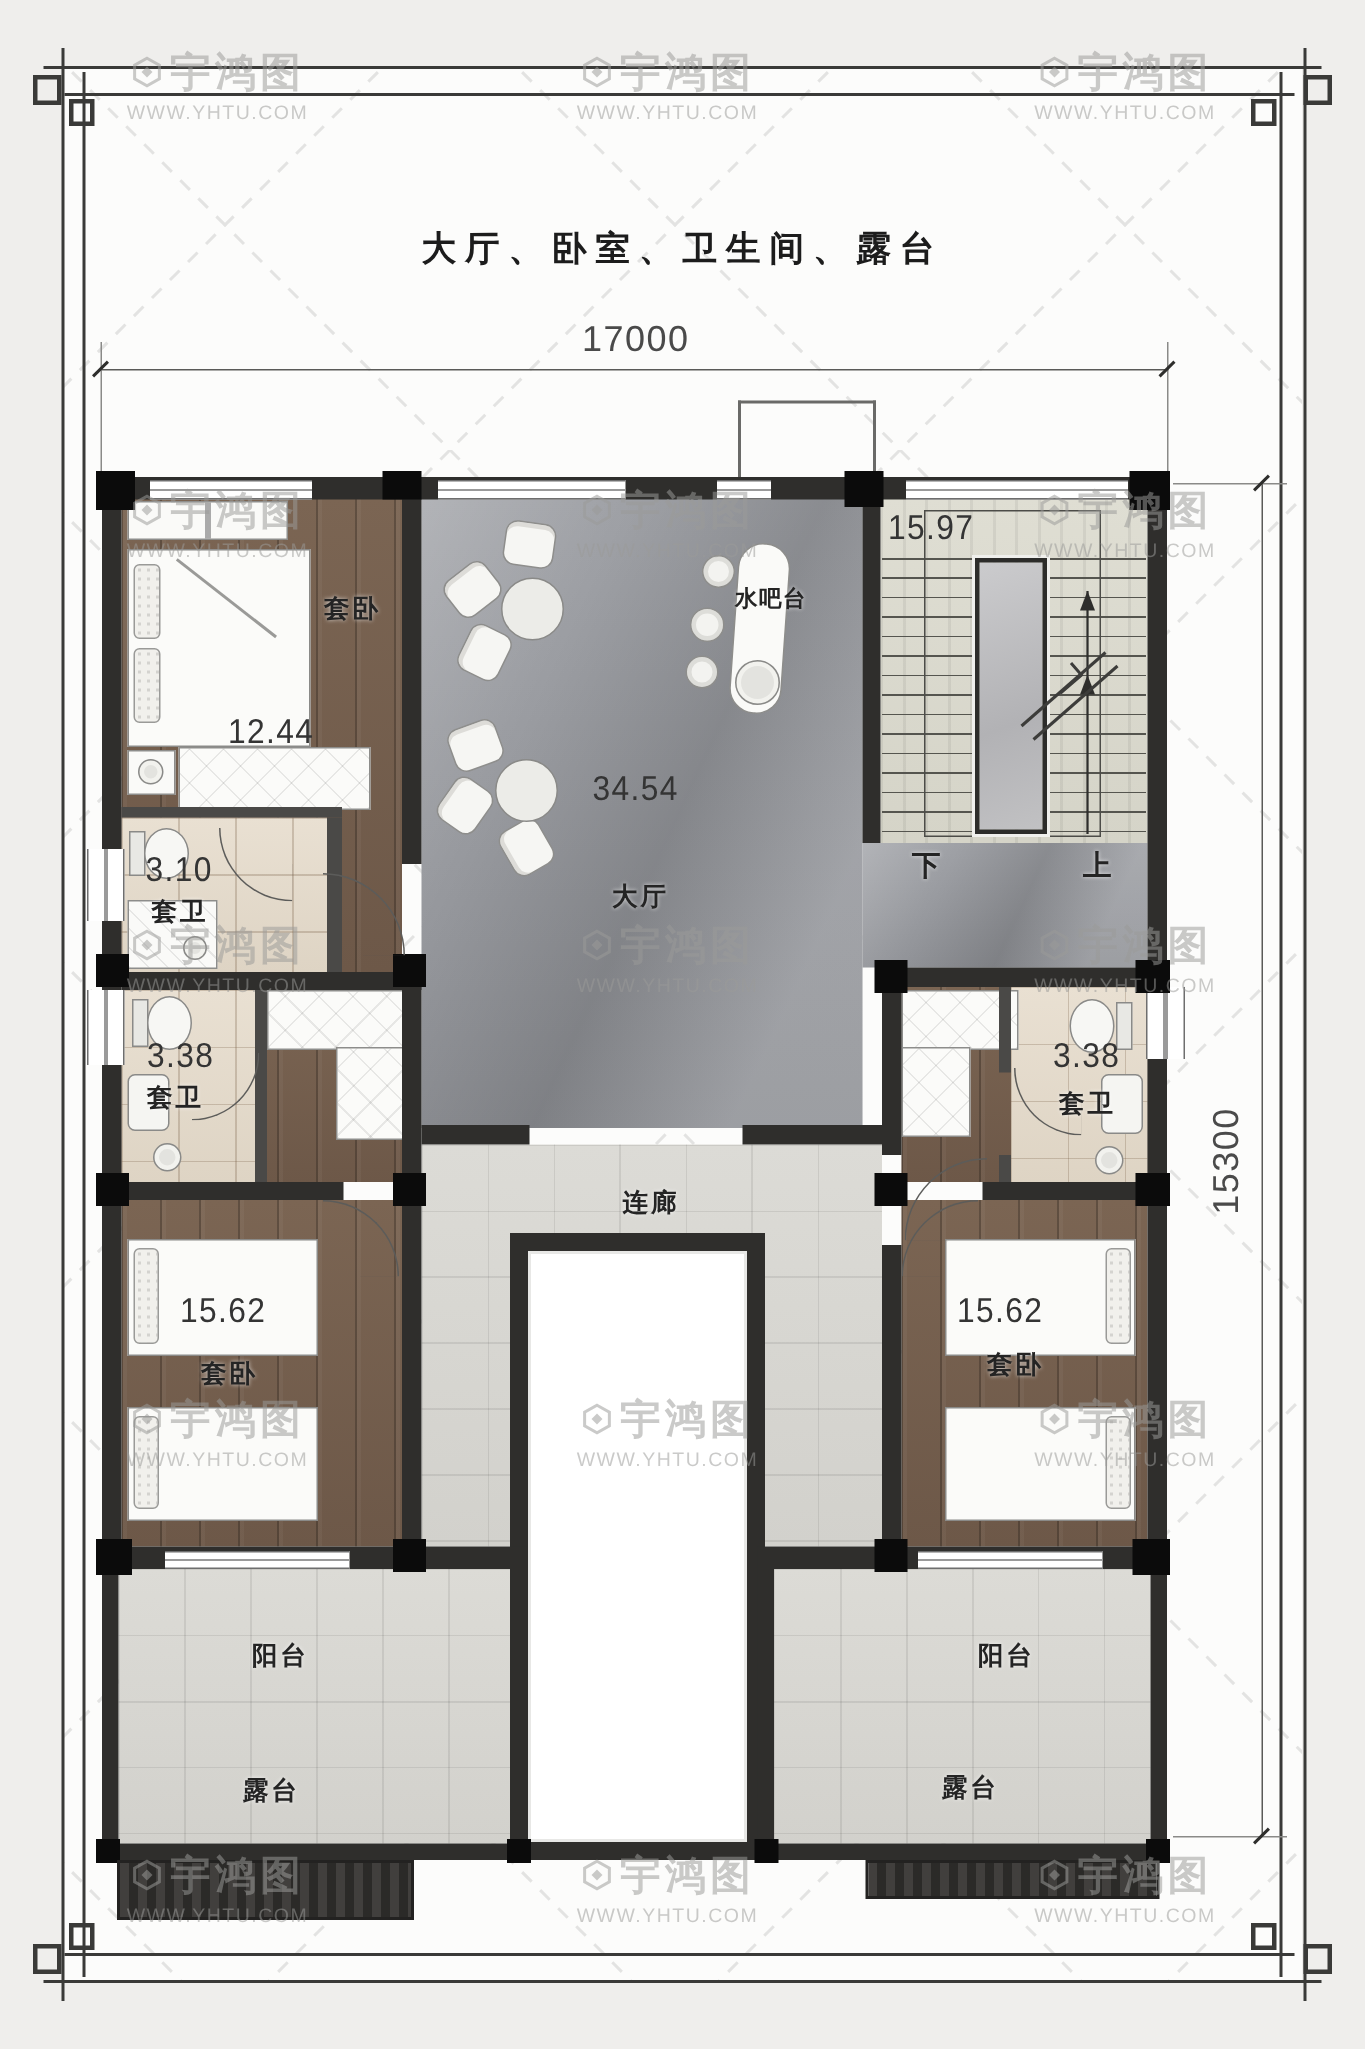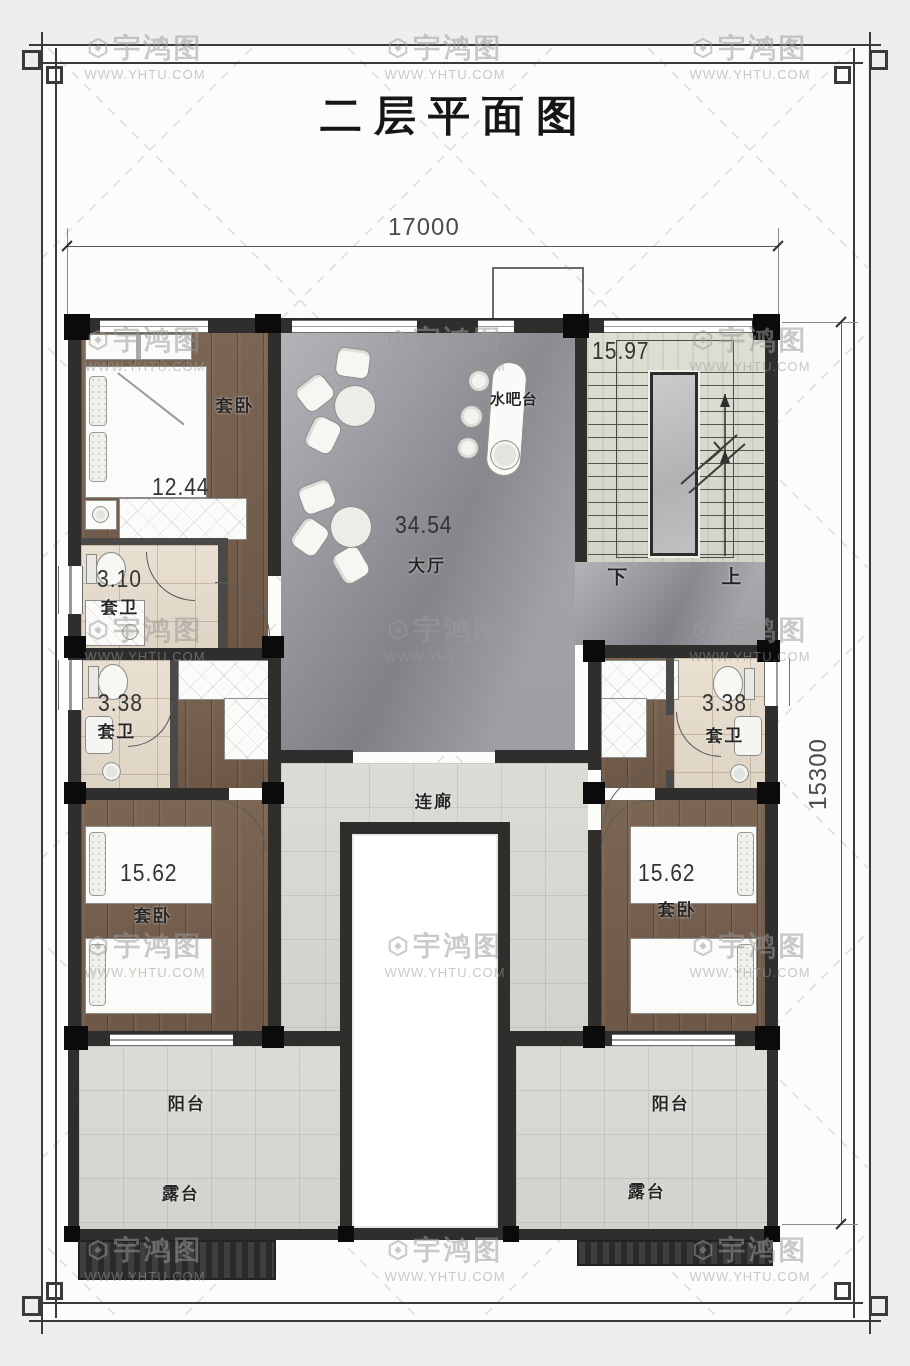--- a/index.html
+++ b/index.html
@@ -114,21 +114,21 @@
   <div class="fr" style="left:43px;top:1302px;width:820px;height:2px;"></div>
   <div class="fsq" style="left:22px;top:50px;"></div>
   <div class="fsq" style="left:46px;top:66px;width:11px;height:12px;"></div>
   <div class="fsq" style="left:869px;top:50px;"></div>
   <div class="fsq" style="left:834px;top:66px;width:11px;height:12px;"></div>
   <div class="fsq" style="left:22px;top:1296px;"></div>
   <div class="fsq" style="left:46px;top:1282px;width:11px;height:12px;"></div>
   <div class="fsq" style="left:869px;top:1296px;"></div>
   <div class="fsq" style="left:834px;top:1282px;width:11px;height:12px;"></div>
 
-  <div class="title">二层平面图</div>
+  <div class="subtitle">大厅、卧室、卫生间、露台</div>
 
   <div class="dimline" style="left:67px;top:246px;width:712px;height:1px;"></div>
   <div class="extline" style="left:67px;top:228px;width:1px;height:90px;"></div>
   <div class="extline" style="left:778px;top:228px;width:1px;height:90px;"></div>
   <div class="dimtick" style="left:60px;top:245px;"></div>
   <div class="dimtick" style="left:771px;top:245px;"></div>
   <div class="lbl dimnum" style="left:388px;top:213px;">17000</div>
 
   <div class="dimline" style="left:841px;top:322px;width:1px;height:902px;"></div>
   <div class="extline" style="left:782px;top:322px;width:76px;height:1px;"></div>
@@ -297,21 +297,21 @@
 
   <div class="lbl rm" style="left:216px;top:394px;">套卧</div>
   <div class="lbl num" style="left:152px;top:474px;">12.44</div>
   <div class="lbl num" style="left:97px;top:566px;">3.10</div>
   <div class="lbl rm" style="left:101px;top:596px;">套卫</div>
   <div class="lbl num" style="left:98px;top:690px;">3.38</div>
   <div class="lbl rm" style="left:98px;top:720px;">套卫</div>
   <div class="lbl num" style="left:120px;top:860px;">15.62</div>
   <div class="lbl rm" style="left:134px;top:904px;">套卧</div>
   <div class="lbl num" style="left:395px;top:512px;">34.54</div>
-  <div class="lbl rm" style="left:408px;top:554px;">大厅</div>
+  <div class="lbl rm" style="left:408px;top:586px;">大厅</div>
   <div class="lbl rm" style="left:490px;top:390px;font-size:15px;letter-spacing:1px;">水吧台</div>
   <div class="lbl num" style="left:592px;top:338px;">15.97</div>
   <div class="lbl rm" style="left:608px;top:564px;font-size:19px;">下</div>
   <div class="lbl rm" style="left:722px;top:564px;font-size:19px;">上</div>
   <div class="lbl rm" style="left:415px;top:790px;">连廊</div>
   <div class="lbl num" style="left:702px;top:690px;">3.38</div>
   <div class="lbl rm" style="left:706px;top:724px;">套卫</div>
   <div class="lbl num" style="left:638px;top:860px;">15.62</div>
   <div class="lbl rm" style="left:658px;top:898px;">套卧</div>
   <div class="lbl rm" style="left:168px;top:1092px;">阳台</div>

